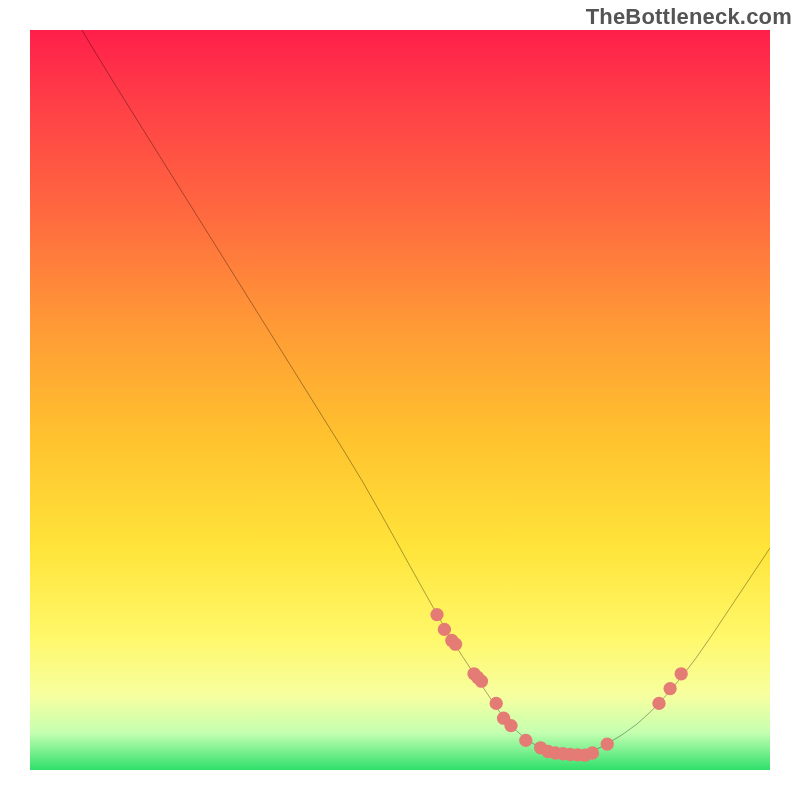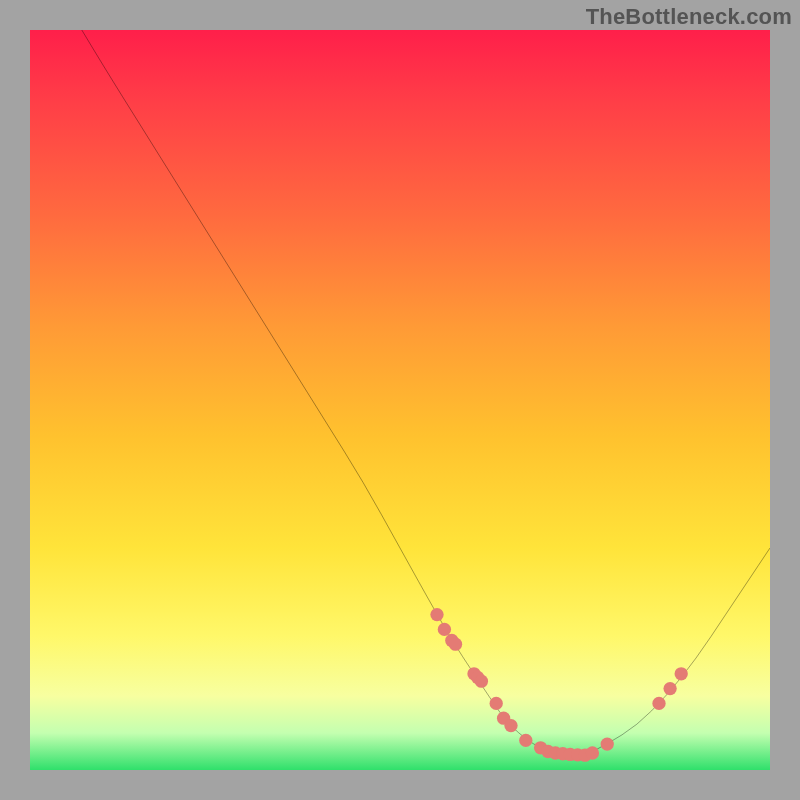--- a/index.html
+++ b/index.html
@@ -8,21 +8,21 @@
     width: 800px;
     height: 800px;
     background: #000;
     font-family: Arial, Helvetica, sans-serif;
     overflow: hidden;
   }
   .frame {
     position: relative;
     width: 800px;
     height: 800px;
-    background: #a3a3a3;
+    background: #ffffff;
   }
   .watermark {
     position: absolute;
     top: 4px;
     right: 8px;
     color: #545454;
     font-size: 22px;
     font-weight: 600;
     letter-spacing: 0.2px;
     z-index: 5;

